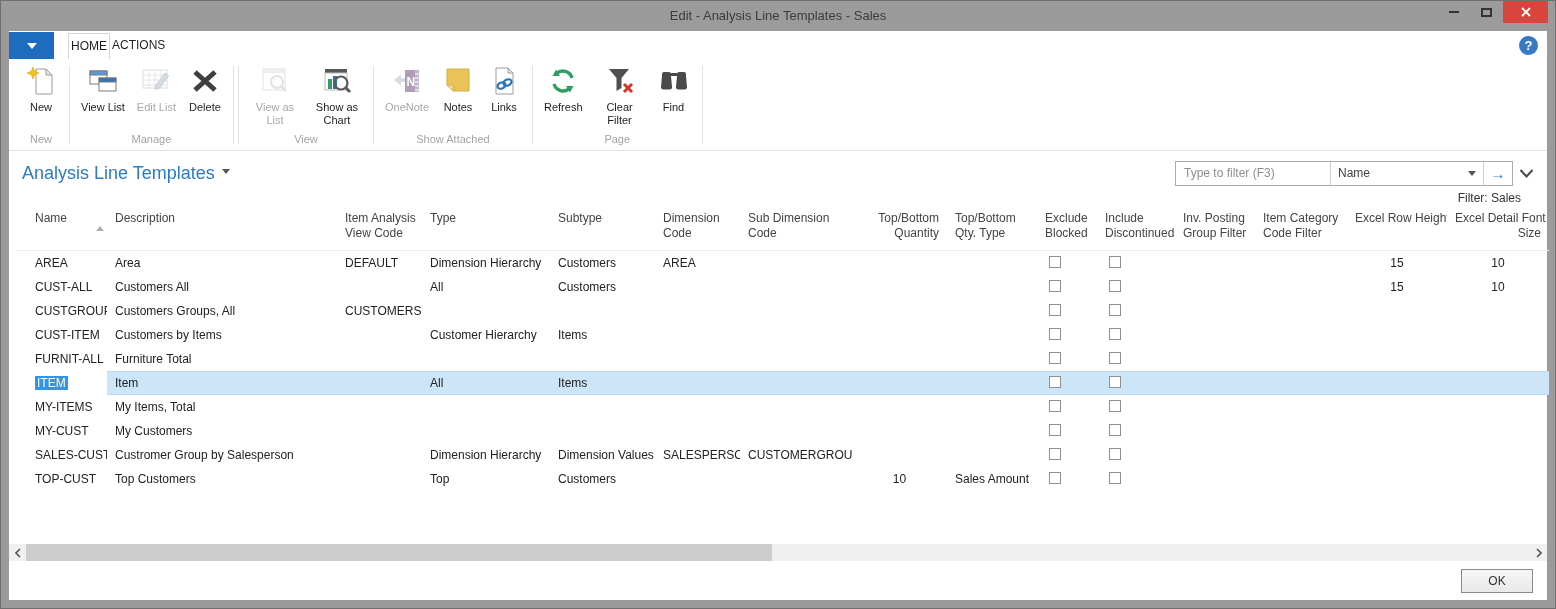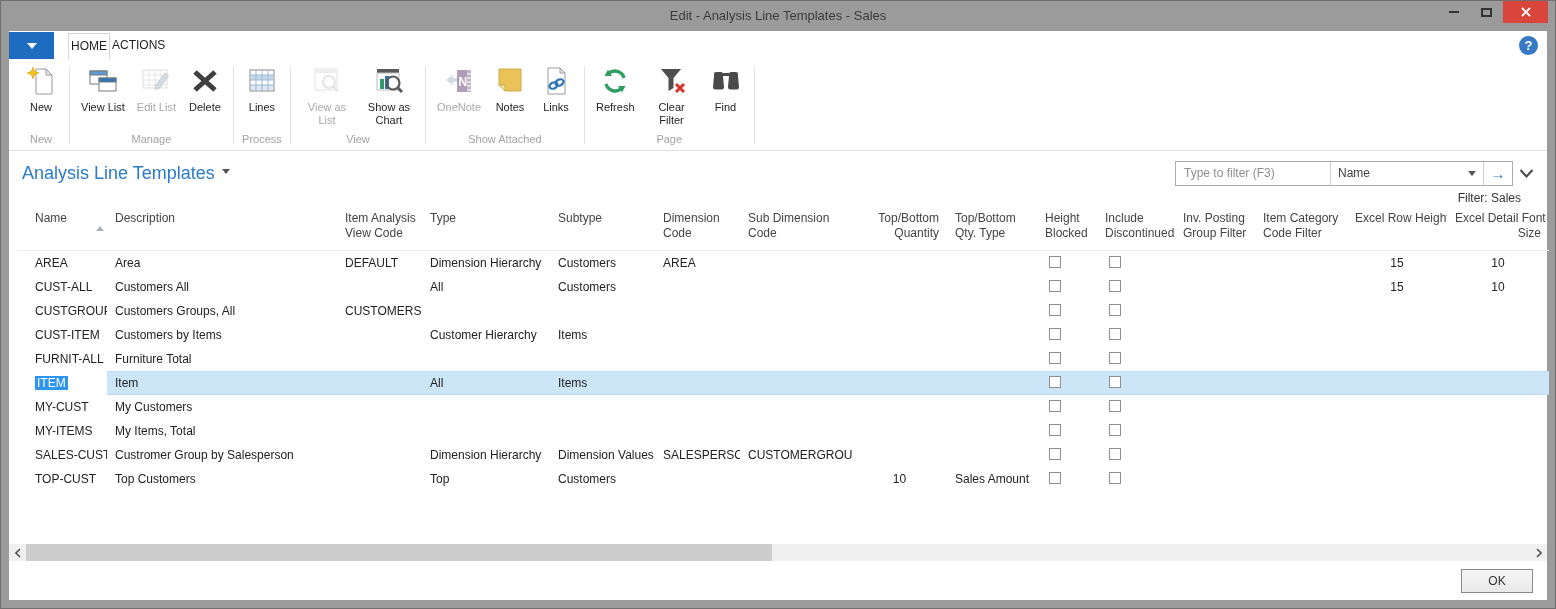--- a/index.html
+++ b/index.html
@@ -153,36 +153,20 @@
                   <path d="M6 7 L26 25 M26 7 L6 25" stroke="#3f3f3f" stroke-width="5" fill="none"></path>
                 </svg>
             </span>
             <span class="lbl">Delete</span>
           </div>
         </div>
         <div class="rgroup-label">Manage</div>
       </div>
       <div class="rsep"></div>
 
-      <div class="rgroup">
-        <div class="rbuttons">
-          <div class="rbtn">
-            <span class="ricon">
-              <svg viewBox="0 0 32 32" width="32" height="32">
-                  <rect x="4" y="5" width="24" height="21" fill="#fff" stroke="#8a8a8a"></rect>
-                  <rect x="5" y="10" width="22" height="5" fill="#c4d8ec"></rect>
-                  <rect x="5" y="20" width="22" height="5" fill="#dbe8f4"></rect>
-                  <path d="M4 10h24M4 15h24M4 20h24M10 5v21M16 5v21M22 5v21" stroke="#9db8d2" fill="none"></path>
-                </svg>
-            </span>
-            <span class="lbl">Lines</span>
-          </div>
-        </div>
-        <div class="rgroup-label">Process</div>
-      </div>
       <div class="rsep"></div>
 
       <div class="rgroup">
         <div class="rbuttons">
           <div class="rbtn disabled">
             <span class="ricon">
               <svg viewBox="0 0 32 32" width="32" height="32">
                   <rect x="4" y="4" width="22" height="21" fill="#fdfdfd" stroke="#c0c0c0"></rect>
                   <rect x="4" y="4" width="22" height="4" fill="#d8d8d8"></rect>
                   <circle cx="18" cy="17" r="6" fill="none" stroke="#c2c2c2" stroke-width="2"></circle>
@@ -364,21 +348,21 @@
                 </th>
                 <th class="right">
                   <div>Top/Bottom</div>
                   <div>Quantity</div>
                 </th>
                 <th>
                   <div>Top/Bottom</div>
                   <div>Qty. Type</div>
                 </th>
                 <th>
-                  <div>Height</div>
+                  <div>Exclude</div>
                   <div>Blocked</div>
                 </th>
                 <th>
                   <div>Include</div>
                   <div>Discontinued</div>
                 </th>
                 <th>
                   <div>Inv. Posting</div>
                   <div>Group Filter</div>
                 </th>
@@ -492,39 +476,39 @@
                 <td class="right"></td>
                 <td></td>
                 <td class="cb-cell"><span class="cb"></span></td>
                 <td class="cb-cell"><span class="cb"></span></td>
                 <td></td>
                 <td></td>
                 <td class="right"></td>
                 <td class="right"></td>
               </tr>
               <tr>
+                <td>MY-ITEMS</td>
+                <td>My Items, Total</td>
+                <td></td>
+                <td></td>
+                <td></td>
+                <td></td>
+                <td></td>
+                <td class="right"></td>
+                <td></td>
+                <td class="cb-cell"><span class="cb"></span></td>
+                <td class="cb-cell"><span class="cb"></span></td>
+                <td></td>
+                <td></td>
+                <td class="right"></td>
+                <td class="right"></td>
+              </tr>
+              <tr>
                 <td>MY-CUST</td>
                 <td>My Customers</td>
-                <td></td>
-                <td></td>
-                <td></td>
-                <td></td>
-                <td></td>
-                <td class="right"></td>
-                <td></td>
-                <td class="cb-cell"><span class="cb"></span></td>
-                <td class="cb-cell"><span class="cb"></span></td>
-                <td></td>
-                <td></td>
-                <td class="right"></td>
-                <td class="right"></td>
-              </tr>
-              <tr>
-                <td>MY-ITEMS</td>
-                <td>My Items, Total</td>
                 <td></td>
                 <td></td>
                 <td></td>
                 <td></td>
                 <td></td>
                 <td class="right"></td>
                 <td></td>
                 <td class="cb-cell"><span class="cb"></span></td>
                 <td class="cb-cell"><span class="cb"></span></td>
                 <td></td>

